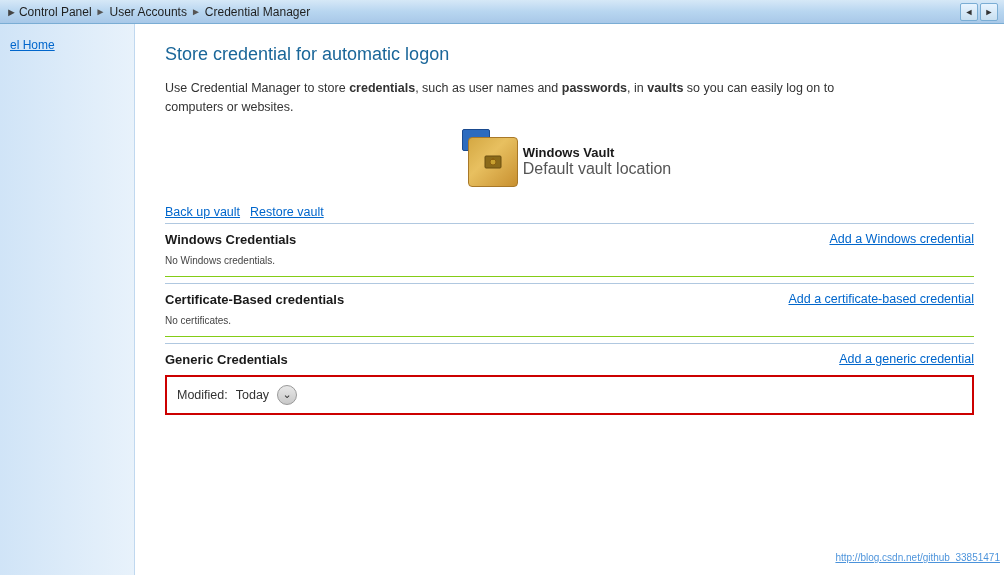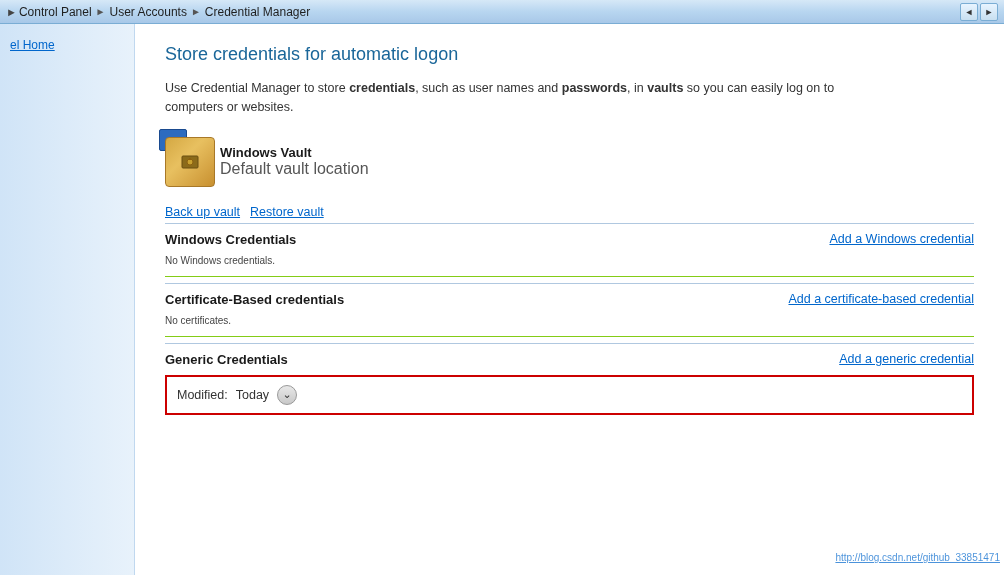--- a/index.html
+++ b/index.html
@@ -104,20 +104,21 @@
     .description span.highlight {
       font-weight: bold;
     }
 
     
     .vault-section {
       display: flex;
       align-items: center;
       gap: 5px;
       margin-bottom: 18px;
+      justify-content: center;
     }
     .vault-icon {
       width: 50px;
       height: 50px;
       position: relative;
     }
     .vault-icon-inner {
       width: 50px;
       height: 50px;
       background: linear-gradient(135deg, #d4a843 0%, #e8c060 40%, #c89030 100%);
@@ -269,21 +270,21 @@
   </div>
 
   <div class="main-layout">
 
     <div class="sidebar">
       <a class="sidebar-link">el Home</a>
     </div>
 
     <div class="content">
 
-      <h1 class="page-title">Store credentials for automatic logon</h1>
+      <h1 class="page-title">Store credential for automatic logon</h1>
 
       <p class="description">
         Use Credential Manager to store <span class="highlight">credentials</span>, such as user names and <span class="highlight">passwords</span>, in <span class="highlight">vaults</span> so you can easily log on to computers or websites.
       </p>
 
       <div class="vault-section">
         <div class="vault-icon">
           <div class="monitor-shape"></div>
           <div class="vault-icon-inner">
             <svg width="24" height="24" viewBox="0 0 24 24" style="position:relative;z-index:1;">

